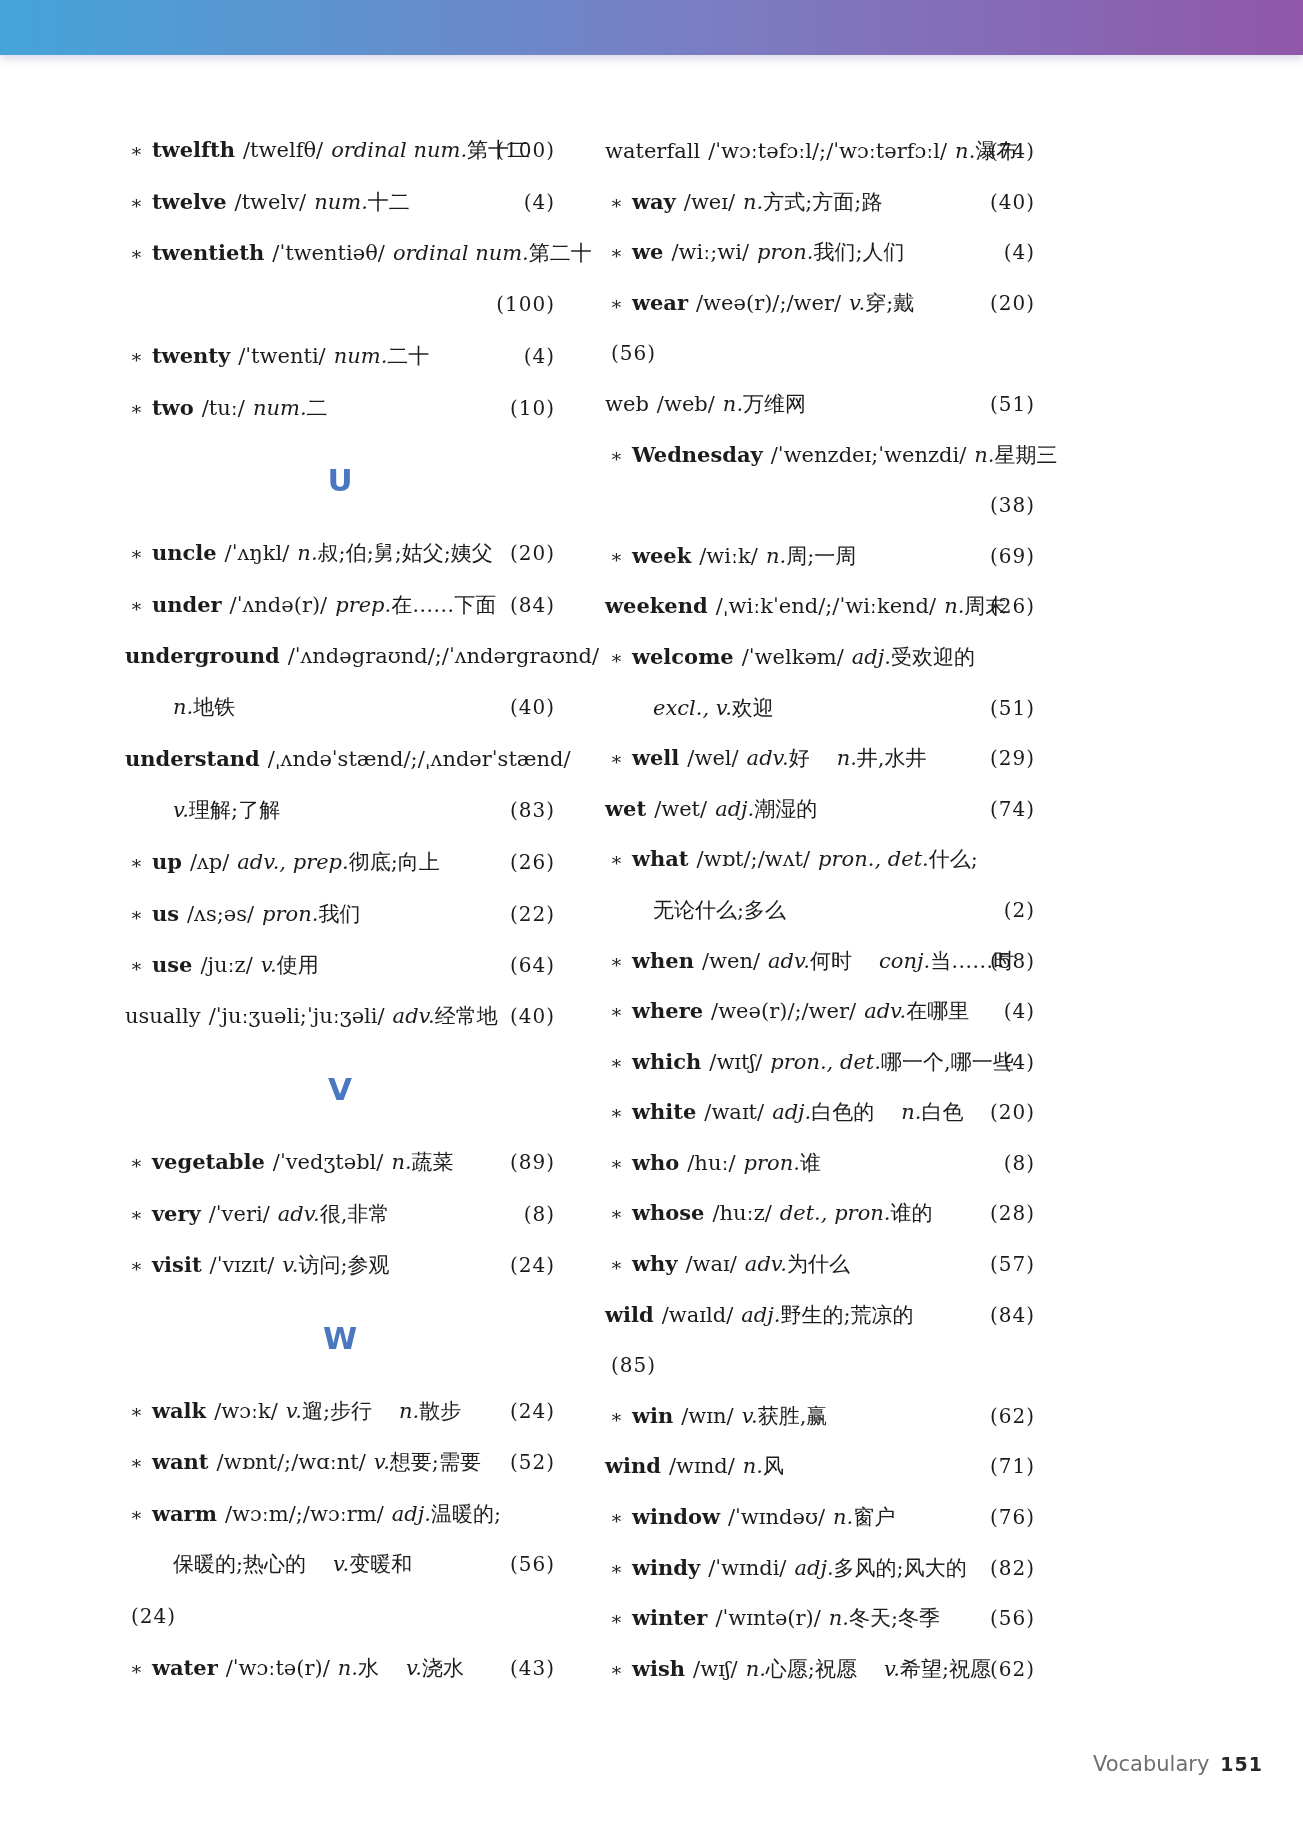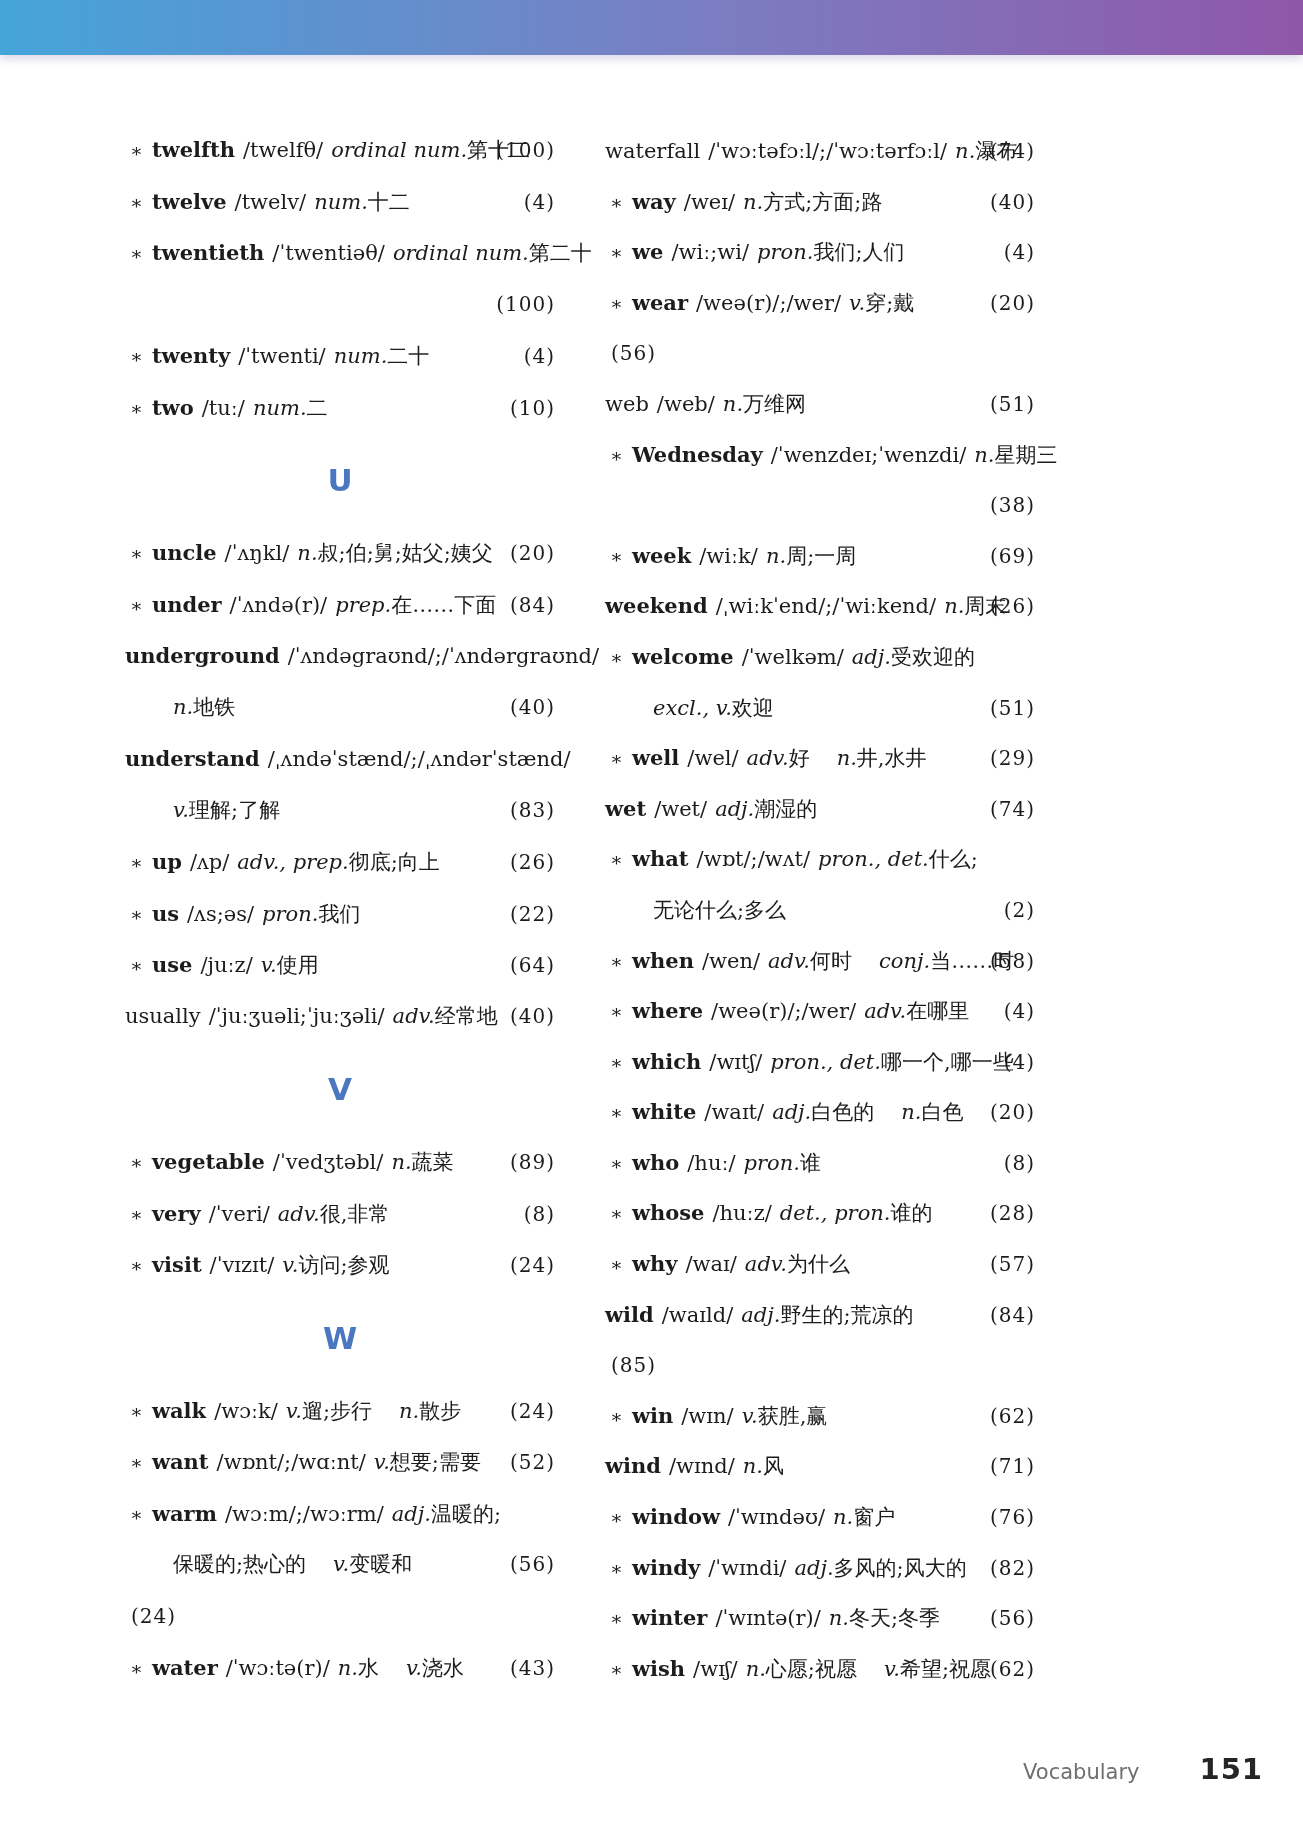--- a/index.html
+++ b/index.html
@@ -36,25 +36,25 @@
   .seg-pos { font-style:italic; }
   .seg-gap { display:inline-block; width:19px; }
   .page-num { flex:0 0 auto; margin-left:6px; font-size:20px; letter-spacing:1px; }
   .section { height:94px; display:flex; align-items:center; justify-content:center; }
   .section-letter {
     font-family:"DejaVu Sans","Liberation Sans",sans-serif;
     font-weight:bold; font-size:31px; color:var(--accent-blue,#4a77c0);
   }
   .footer {
     position:absolute; top:1752px; right:40px;
-    display:flex; align-items:baseline; gap:29px;
+    display:flex; align-items:baseline; gap:11px;
     font-family:"DejaVu Sans","Liberation Sans",sans-serif;
   }
   .footer-label { font-size:21px; color:#6f6f6f; }
-  .footer-page { font-size:29px; color:#262626; font-weight:bold; letter-spacing:1px;margin-left:31px; }
+  .footer-page { font-size:19px; color:#262626; font-weight:bold; letter-spacing:1px; }
 </style>
 </head>
 <body>
 
 <div class="top-bar"></div>
 
 <div class="col col-left" id="col-left">
     <div class="line">
       <span class="line-main"><span class="star">∗</span><span class="seg seg-word">twelfth</span><span class="seg seg-phon">/twelfθ/</span><span class="seg seg-pos">ordinal num.</span><span class="seg seg-cn">第十二</span></span>
       <span class="page-num">(100)</span>

